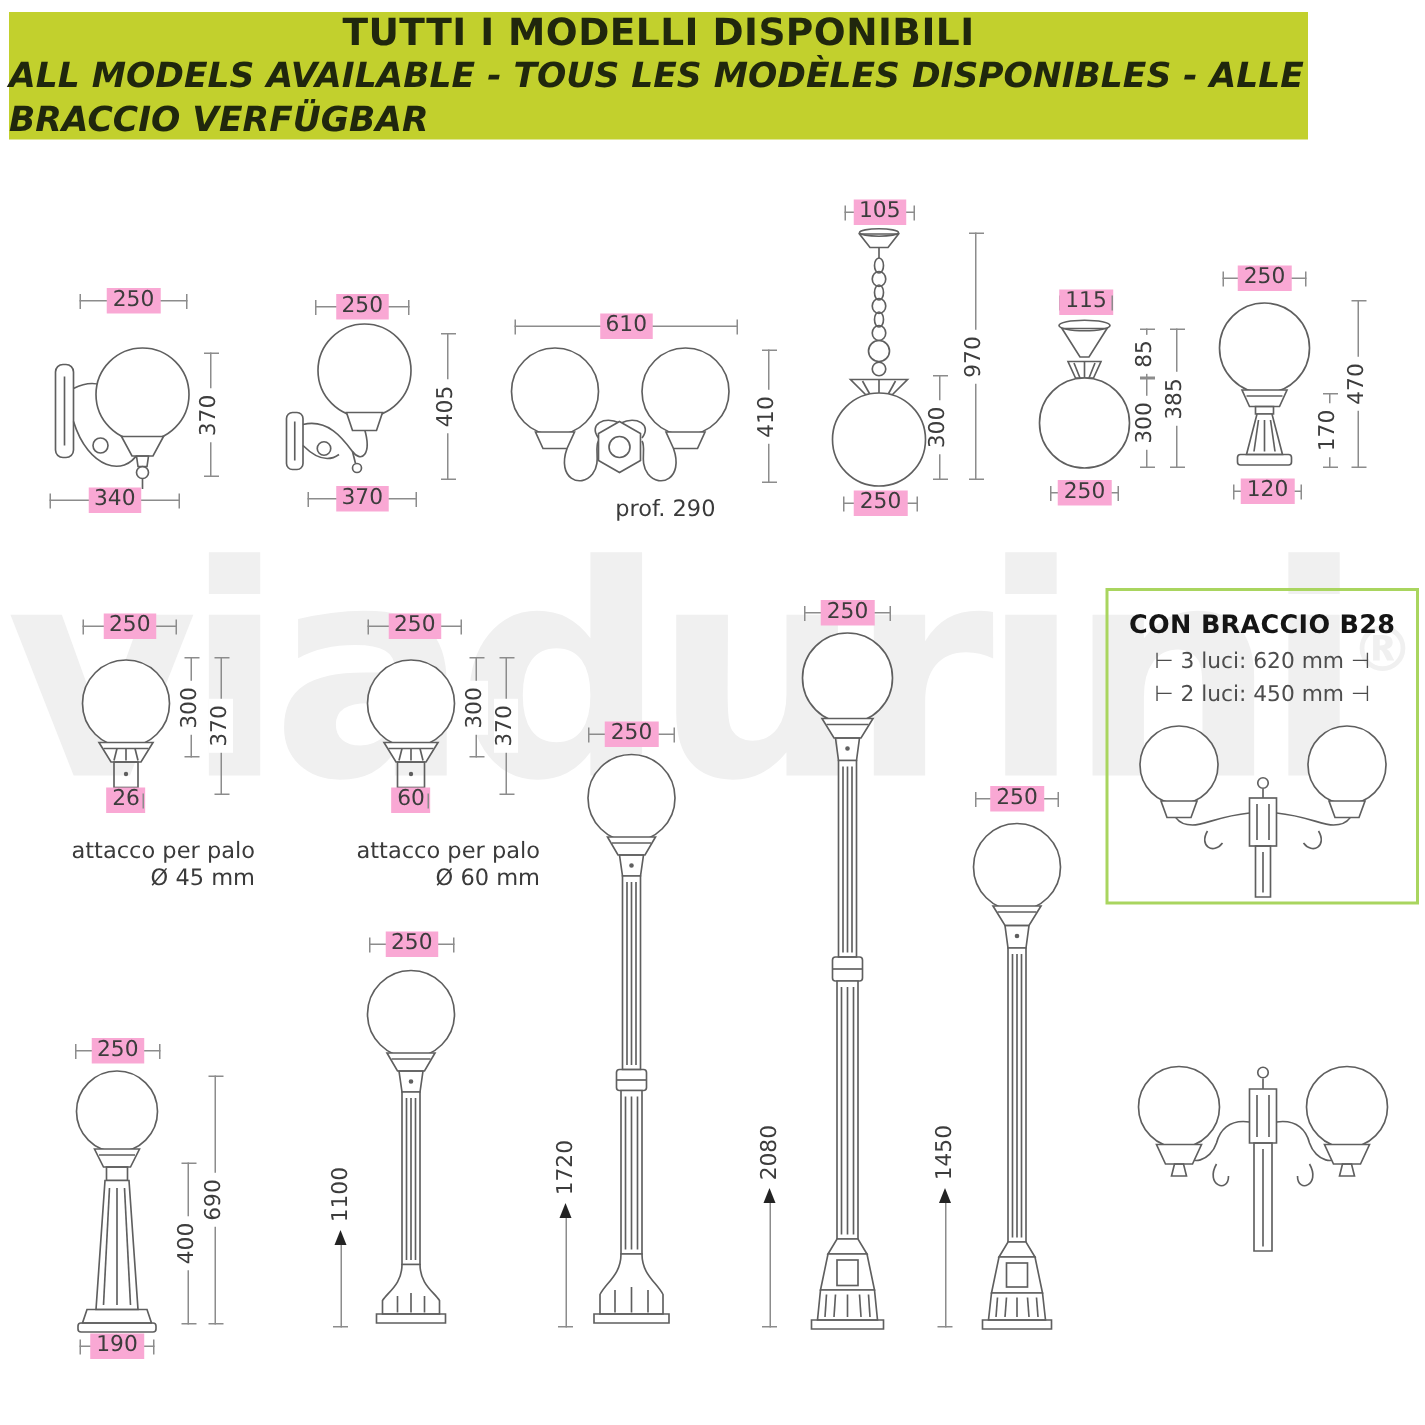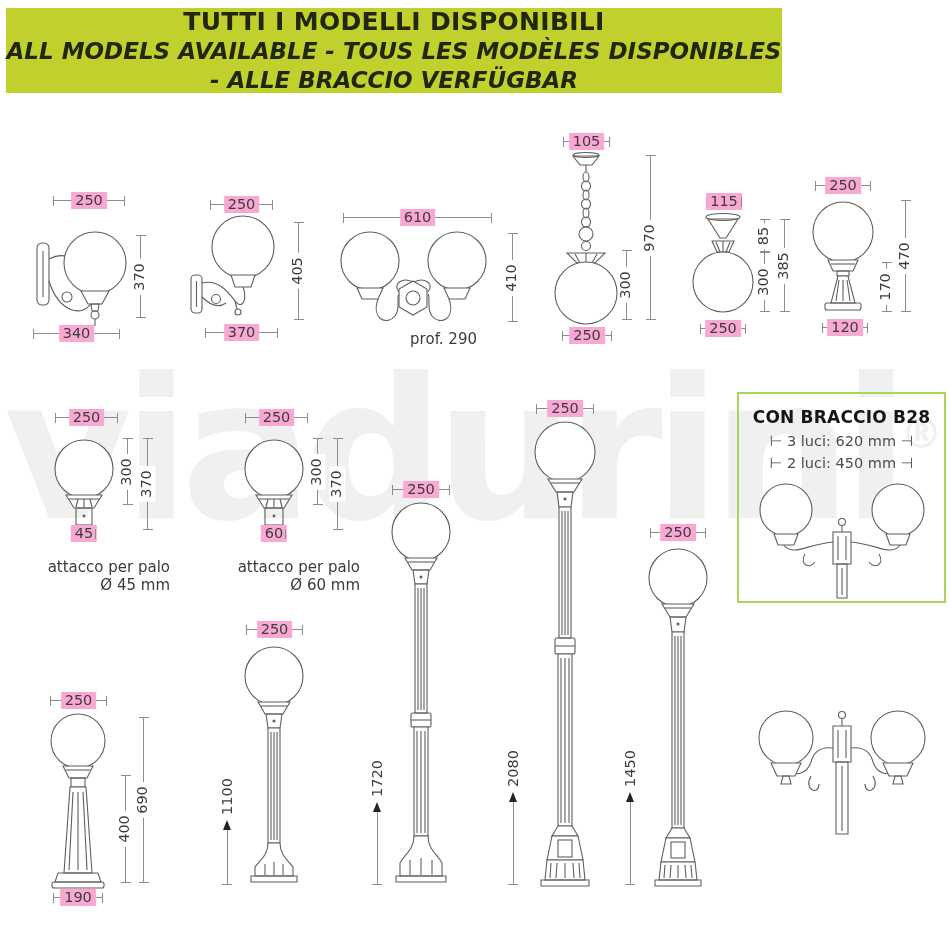--- a/index.html
+++ b/index.html
@@ -1,20 +1,20 @@
 <!DOCTYPE html>
 <html><head>
 <meta charset="utf-8">
 <style>
   html,body{margin:0;padding:0;background:#fff;}
   .page{position:relative;width:950px;height:950px;background:#ffffff;overflow:hidden;
         font-family:"DejaVu Sans","Liberation Sans",sans-serif;}
   
-  .banner{position:absolute;left:6px;top:8px;width:776px;height:85px;background:#c2d02d;
-          display:flex;flex-direction:column;justify-content:center;align-items:center;text-align:center;}
+  .banner{position:absolute;left:6px;top:8px;width:866px;height:85px;background:#c2d02d;
+          display:flex;flex-direction:column;justify-content:center;align-items:center;}
   .banner .h-title{font-size:25px;font-weight:800;color:#20270d;letter-spacing:.3px;line-height:1.2;}
   .banner .h-sub{font-size:23px;font-weight:800;font-style:italic;color:#20270d;letter-spacing:0;line-height:1.25;}
   
   .watermark{position:absolute;left:4px;top:352px;z-index:0;color:#f0f0f0;font-weight:bold;
              font-size:196px;letter-spacing:-9px;line-height:1;white-space:nowrap;user-select:none;}
   .watermark sup{font-size:42px;letter-spacing:0;vertical-align:70px;}
   
   .hdim{position:absolute;z-index:2;border-top:1px solid #8c8c8c;}
   .hdim::before,.hdim::after{content:"";position:absolute;top:-5px;width:1px;height:10px;background:#8c8c8c;}
   .hdim::before{left:0;}
@@ -211,21 +211,21 @@
   <div class="hdim" style="left:55px;top:417px;width:63px;">
       <span>250</span>
     </div>
   <div class="vdim" style="left:127px;top:438px;height:67px;">
       <span>300</span>
     </div>
   <div class="vdim" style="left:147px;top:438px;height:92px;">
       <span>370</span>
     </div>
   <div class="hdim" style="left:72px;top:533px;width:24px;">
-      <span>45</span>
+      <span>26</span>
     </div>
   <div class="caption" style="left:30px;top:558px;width:140px;">attacco per palo</div>
   <div class="caption" style="left:30px;top:576px;width:140px;">Ø 45 mm</div>
 
   <svg class="draw" style="left:225px;top:405px;" width="130" height="130" viewBox="0 0 130 130" fill="none" stroke="#5f5f5f" stroke-width="1.1">
     <circle cx="49" cy="64" r="29" fill="#fff"></circle>
     <path d="M31,90 L67,90 L59,103 L39,103 Z" fill="#fff"></path>
     <line x1="34" y1="94" x2="64" y2="94"></line>
     <line x1="43" y1="94" x2="41" y2="102"></line>
     <line x1="49" y1="94" x2="49" y2="102"></line>

